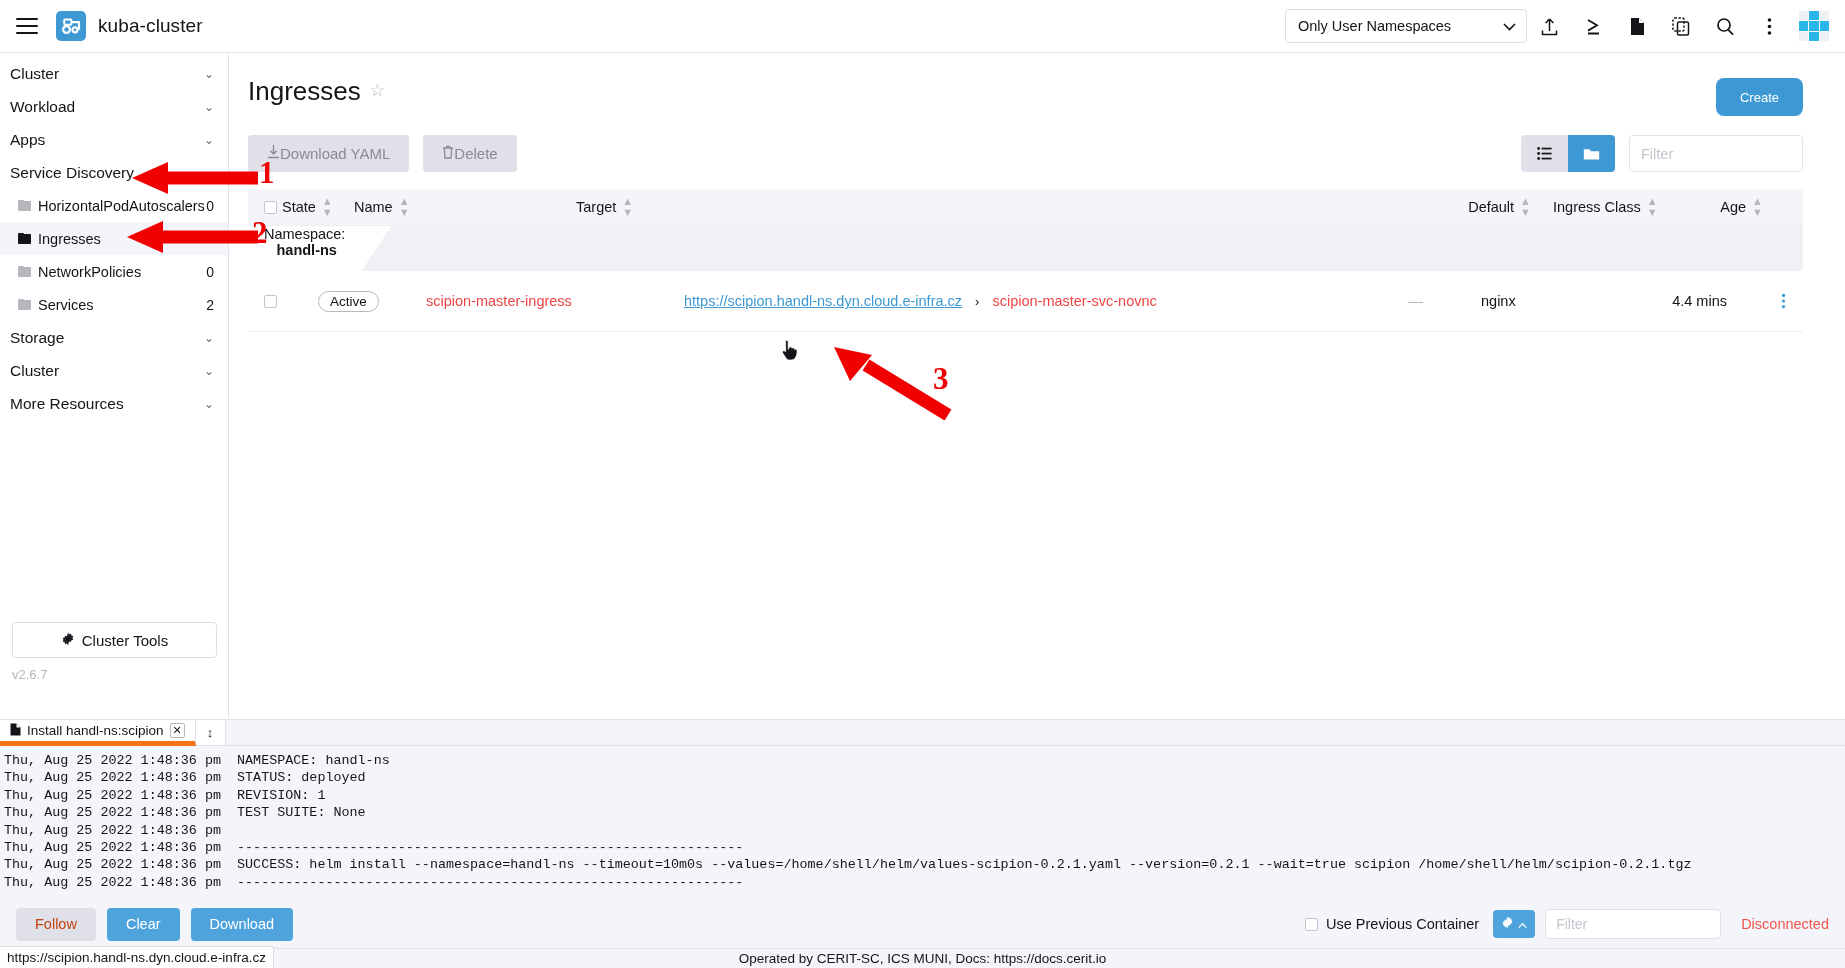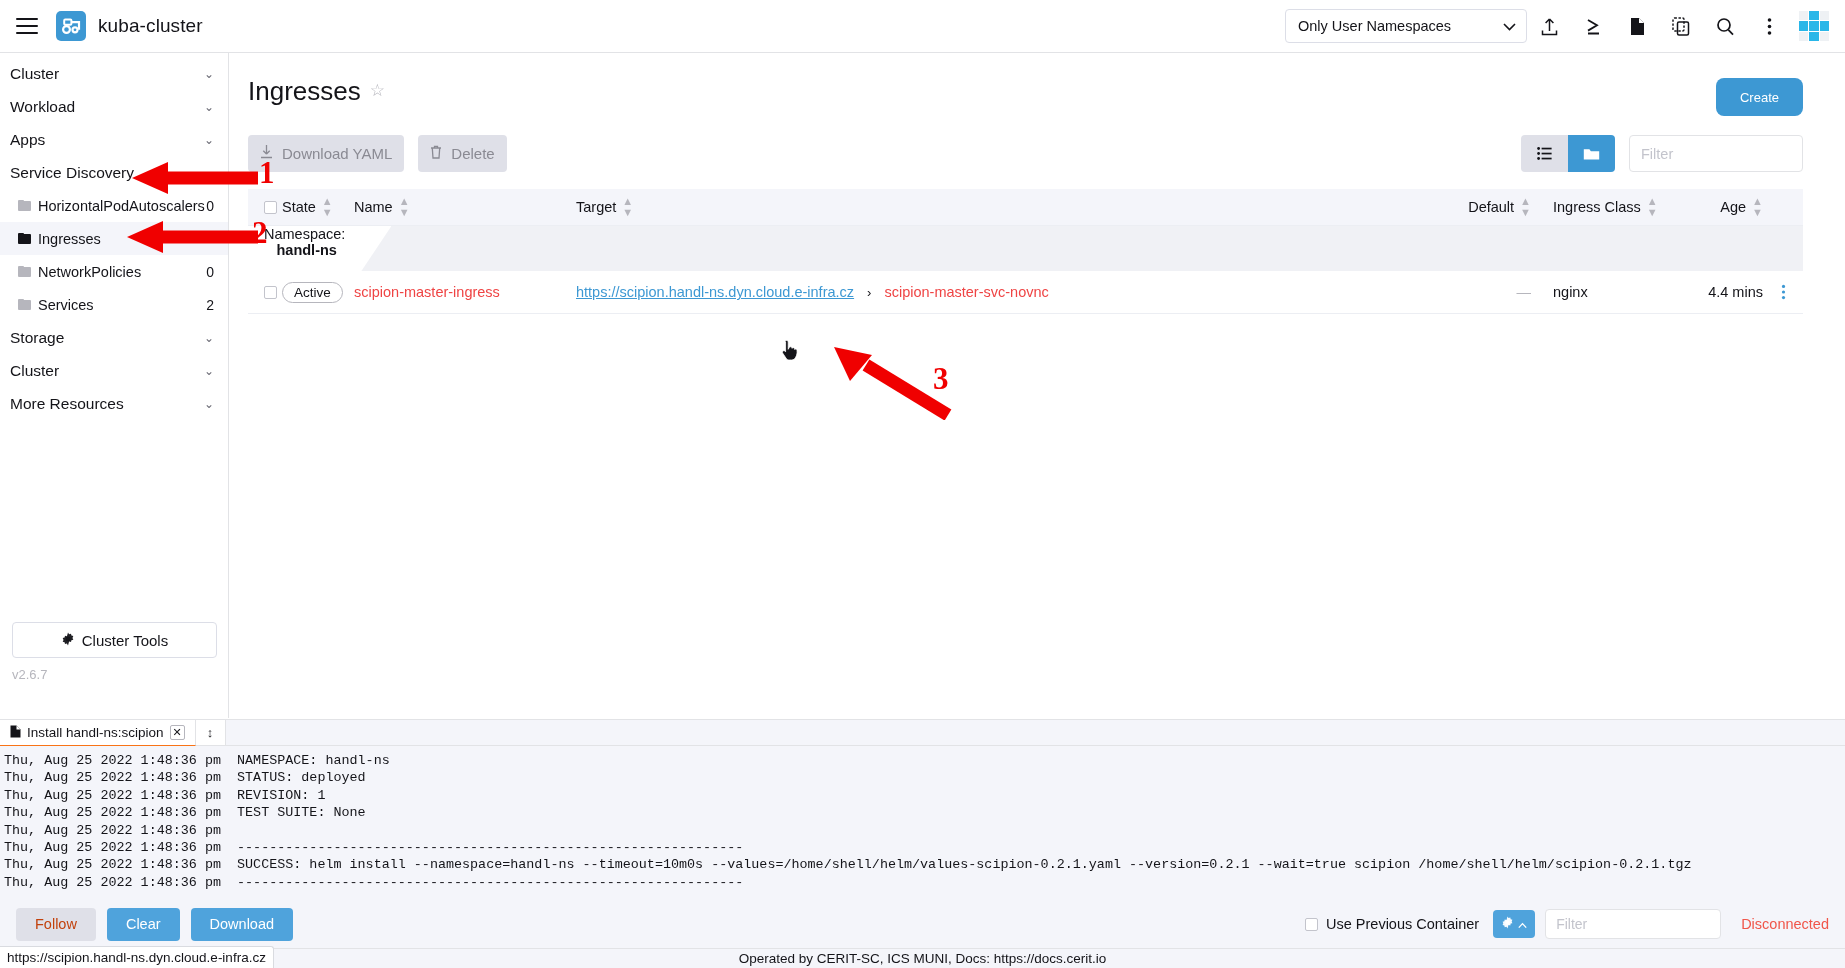--- a/index.html
+++ b/index.html
@@ -91,21 +91,21 @@
   .ph-spacer { flex: 1; }
   .btn-create {
     background: #3d98d3; color: #fff; border: none; border-radius: 8px;
     font-size: 13px; padding: 0 24px; height: 38px; cursor: pointer;
     font-family: "Liberation Sans", sans-serif;
   }
 
   .action-row { display: flex; align-items: center; padding: 19px 42px 0 18px; }
   .btn-muted {
     background: #dfe0e8; color: #8a8a93; border: none; border-radius: 4px;
-    height: 37px; padding: 0 12px; font-size: 15px; display: flex; align-items: center; gap: 9px;
+    height: 37px; padding: 0 19px; font-size: 15px; display: flex; align-items: center; 
     margin-right: 14px; cursor: default; font-family: "Liberation Sans", sans-serif;
   }
   .ar-spacer { flex: 1; }
   .view-toggle { display: flex; border-radius: 4px; overflow: hidden; margin-right: 14px; }
   .vt-btn {
     width: 47px; height: 37px; display: flex; align-items: center; justify-content: center;
     background: #dfe0e8; cursor: pointer; color: #141419;
   }
   .vt-btn.on { background: #3d98d3; color: #fff; }
   .filter-box {
@@ -142,22 +142,22 @@
   .group-tab {
     position: absolute; left: 0; top: 0; height: 45px; background: #fff;
     padding-left: 16px; padding-right: 46px; display: flex; align-items: center;
     font-size: 14.5px; color: #141419;
     clip-path: polygon(0 0, 100% 0, calc(100% - 30px) 100%, 0 100%);
     flex-direction: column;
   }
   .group-tab b { font-weight: 700; margin-left: 4px; }
 
   .trow {
-    height: 43px; display: flex; align-items: center; font-size: 14.5px;
-    background: #fff; border-bottom: 1px solid #eceef3;
+    height: 61px; display: flex; align-items: center; font-size: 14.5px;
+    background: #fff; border-bottom: 1px solid #eceef3; gap: 36px;
   }
   .badge {
     border: 1px solid #b6b6bd; border-radius: 13px; padding: 2px 11px;
     font-size: 13.5px; color: #141419; background: #fff; display: inline-block;
   }
   .link { color: #ef4444; text-decoration: none; cursor: pointer; }
   .link-ul { color: #3d98d3; text-decoration: underline; cursor: pointer; }
   .chev-sep { color: #141419; margin: 0 7px; font-size: 13px; }
   .dash { color: #b6b6bd; }
 
@@ -166,21 +166,21 @@
     position: absolute; left: 781px; top: 340px; width: 18px; height: 20px; z-index: 40;
   }
 
   
   .logpanel {
     position: absolute; left: 0; top: 719px; width: 1845px; height: 229px;
     background: #f4f5fa; border-top: 1px solid #e2e3e6;
   }
   .logtabs { height: 26px; display: flex; align-items: stretch; background: #f4f5fa; }
   .logtab {
-    background: #fff; border-right: 1px solid #e2e3e6; border-bottom: 1px solid #f97316;
+    background: #fff; border-right: 1px solid #e2e3e6; border-bottom: 5px solid #f97316;
     display: flex; align-items: center; gap: 6px; padding: 0 10px; font-size: 13.5px; cursor: pointer;
   }
   .tab-close {
     border: 1px solid #b6b6bd; border-radius: 2px; width: 15px; height: 15px;
     display: inline-flex; align-items: center; justify-content: center;
     font-size: 11px; color: #141419; cursor: pointer;
   }
   .logtab-exp {
     width: 30px; display: flex; align-items: center; justify-content: center;
     background: #fff; border-right: 1px solid #e2e3e6; border-bottom: 1px solid #e2e3e6;

